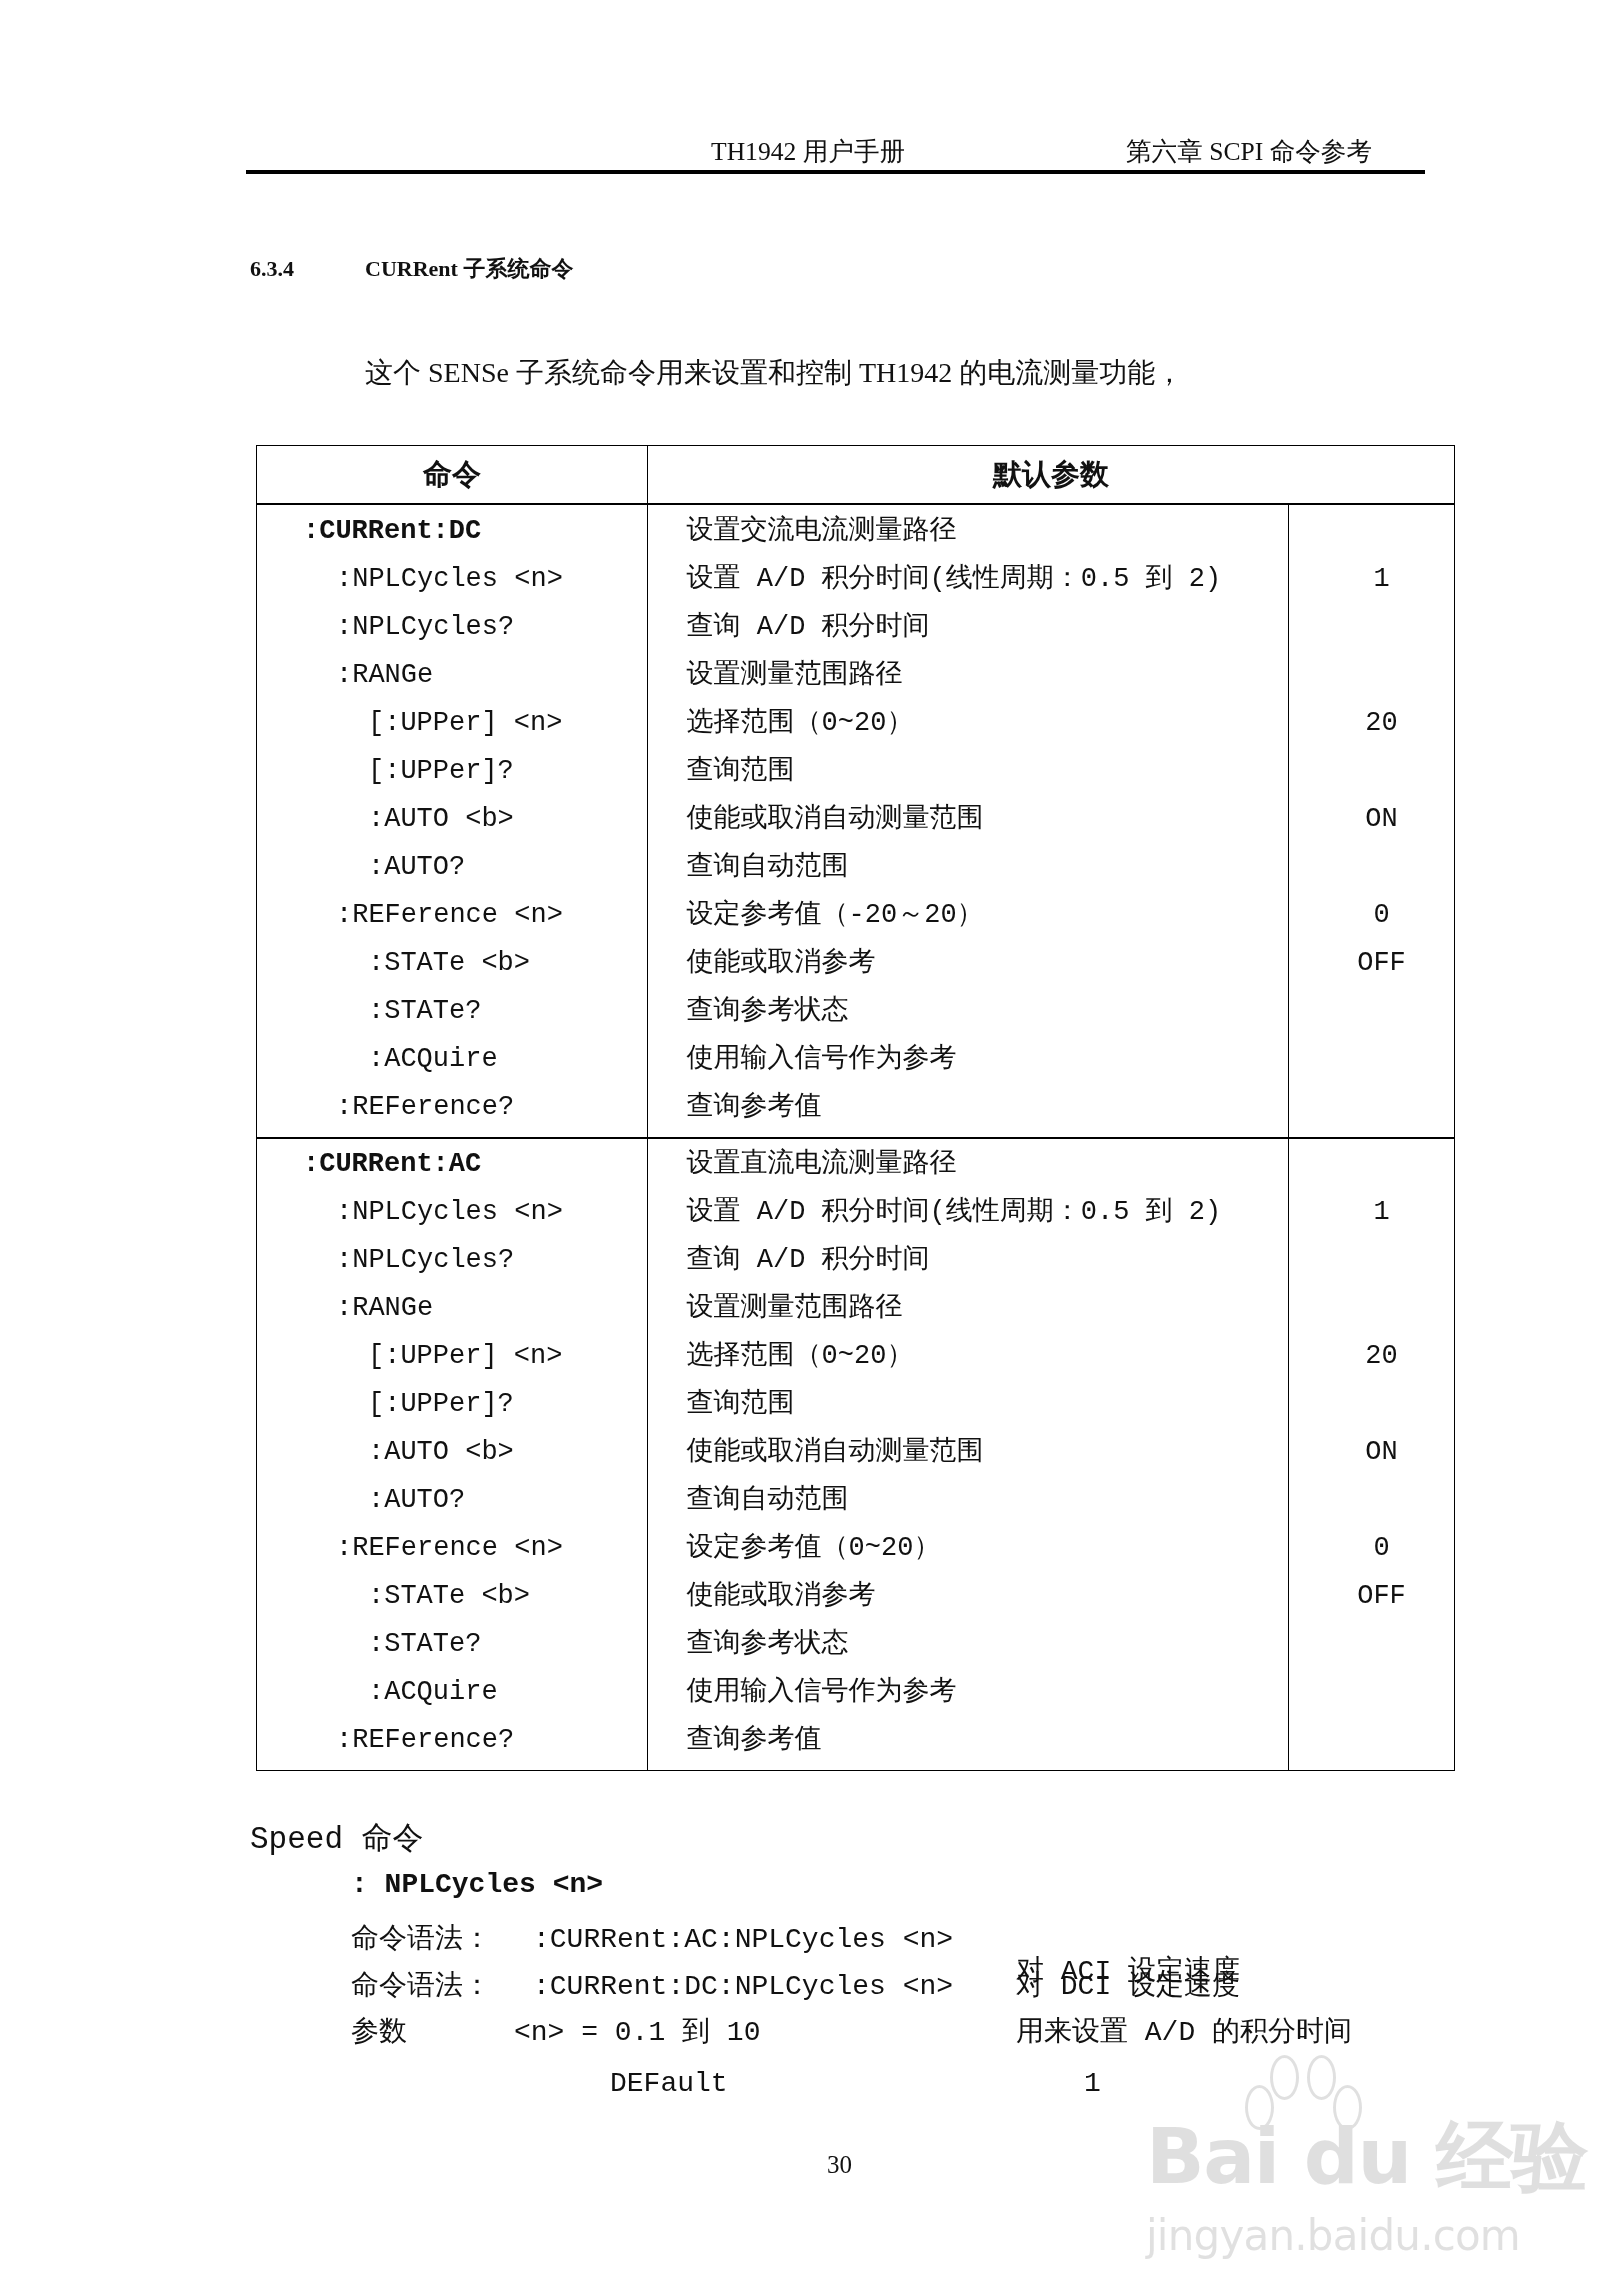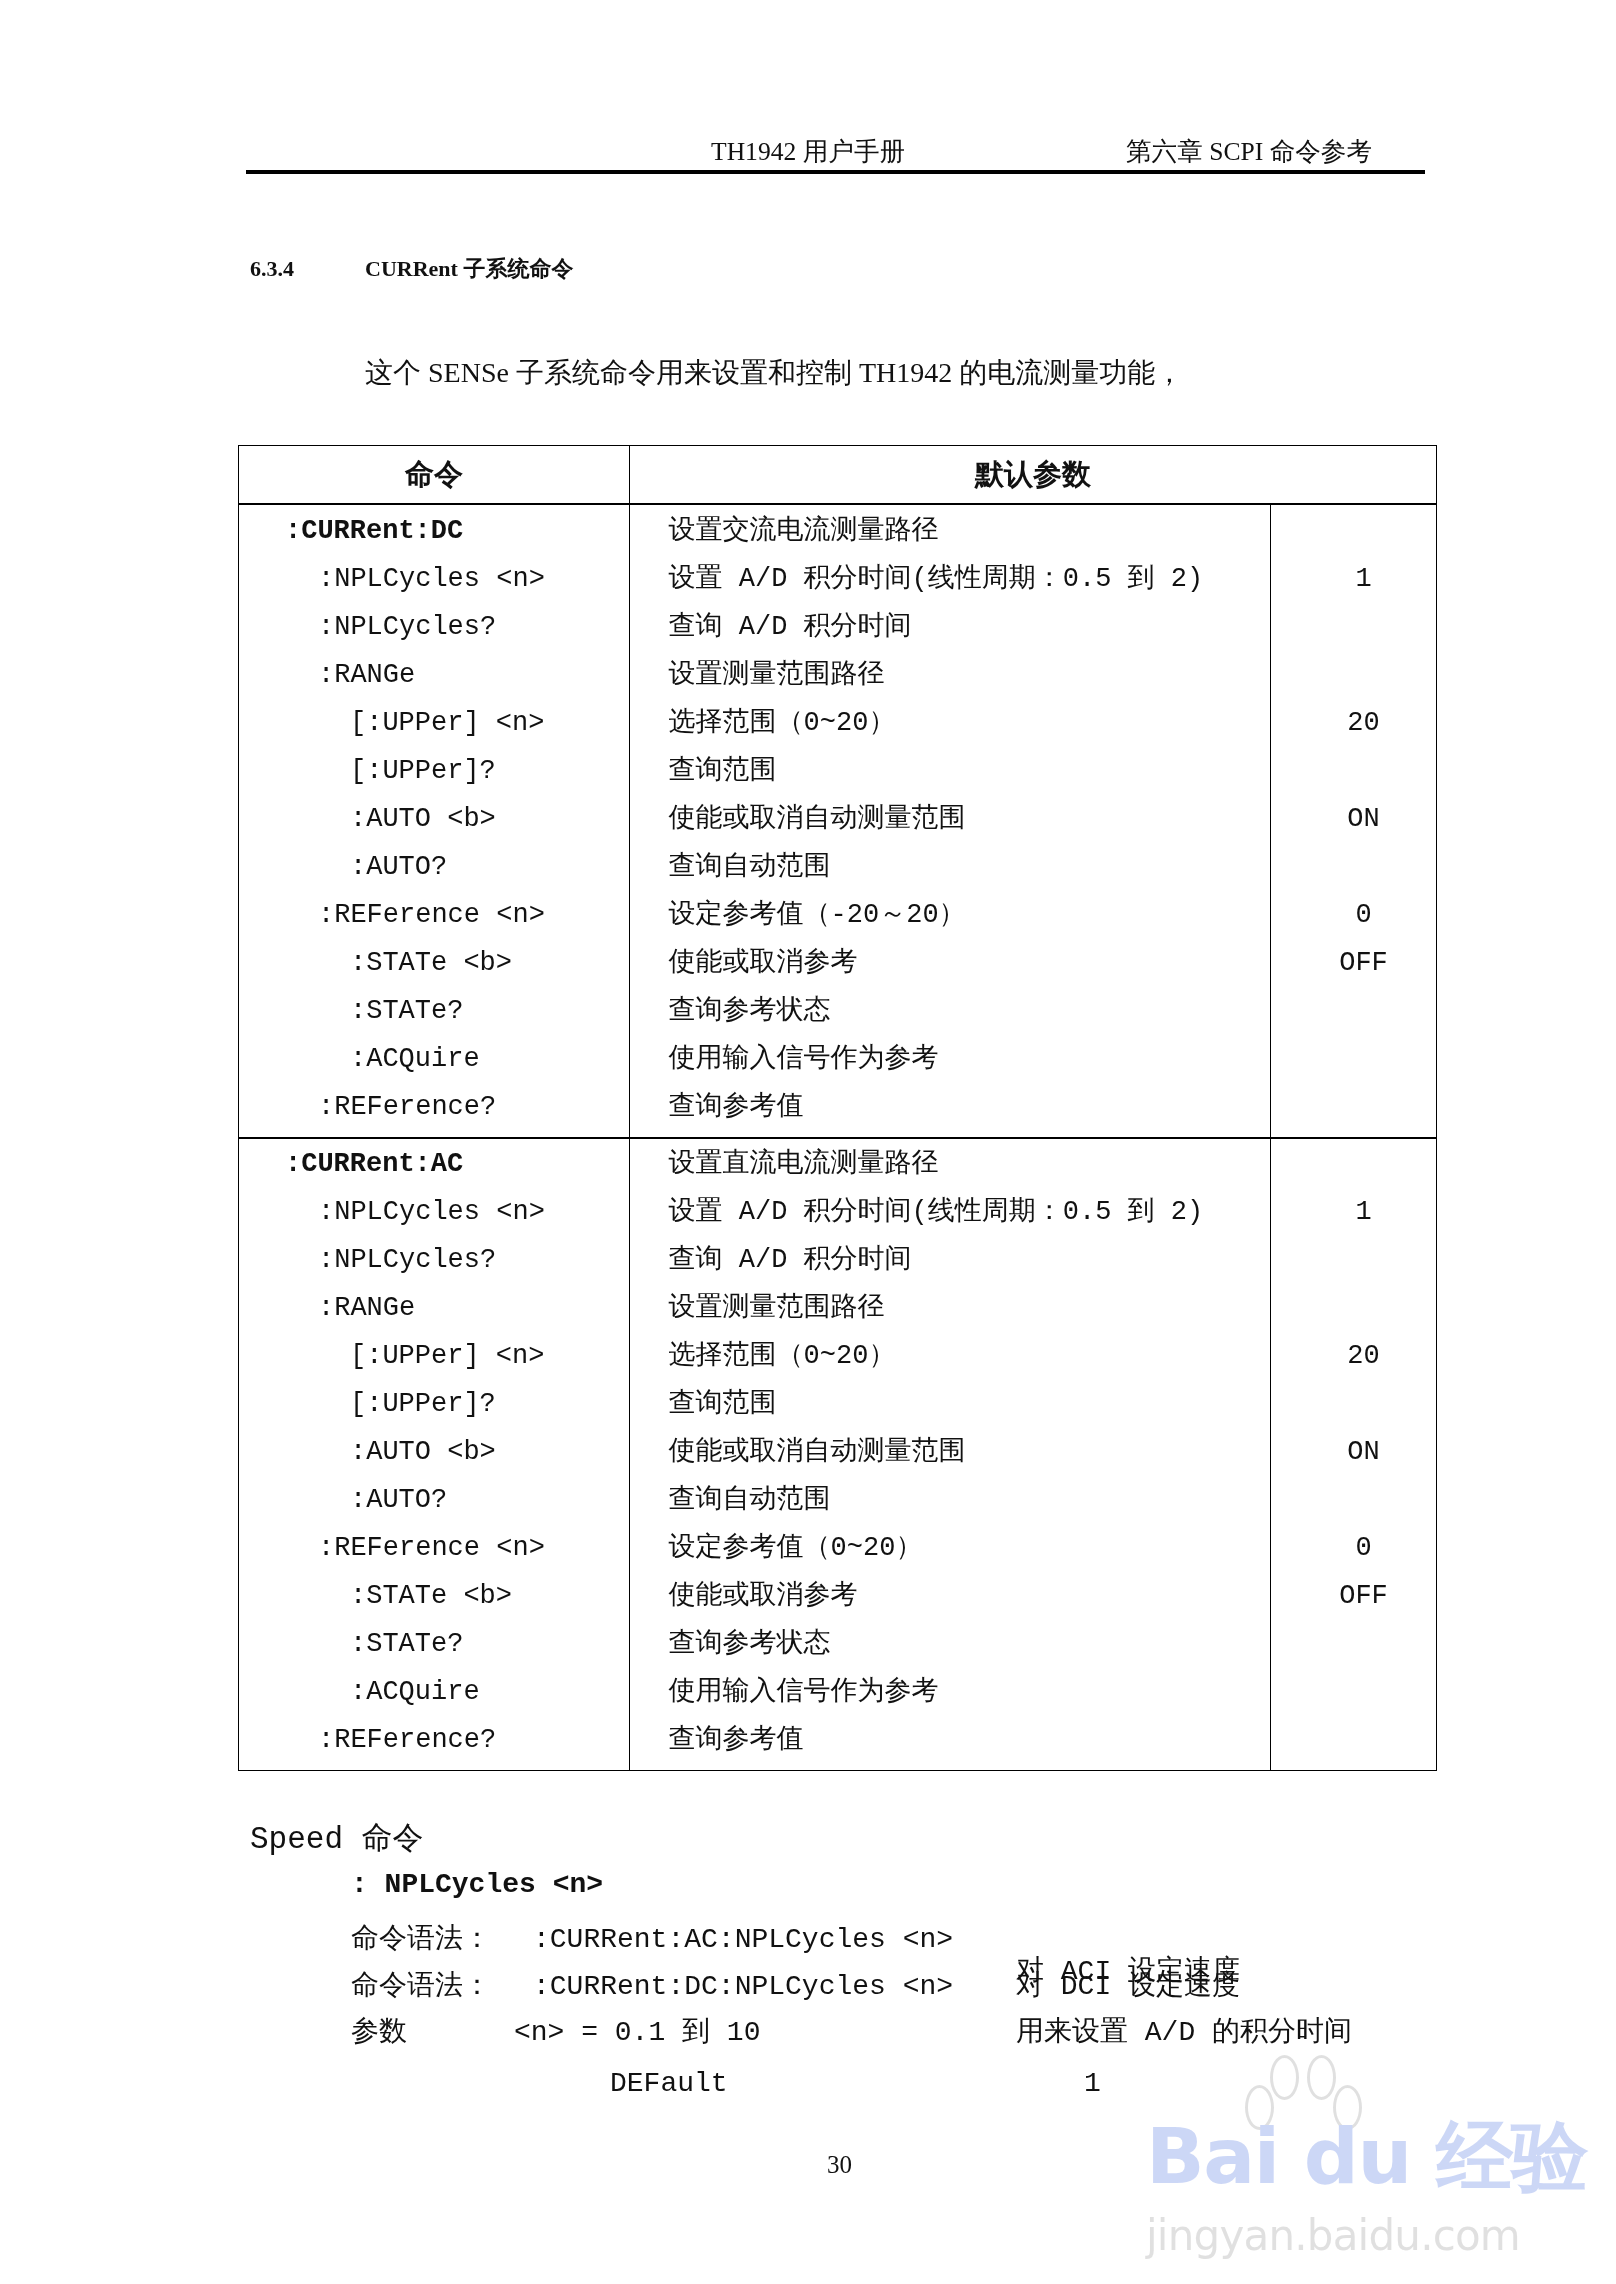--- a/index.html
+++ b/index.html
@@ -13,21 +13,21 @@
   .cjk { font-family: "DejaVu Sans", "Liberation Sans", sans-serif; }
 
   
   .hdr-text { top: 136px; font-size: 25.6px; line-height: 31px; }
   .hdr-rule { left: 246px; top: 170px; width: 1179px; height: 3.9px; background: #000; }
 
   .h-section { top: 249px; font-size: 22px; line-height: 39px; font-weight: bold; }
   .intro { top: 355px; left: 365px; font-size: 28px; line-height: 36px; }
 
   
-  .tbl { position: absolute; left: 238px; top: 445px; width: 1199px; border: 1.5px solid #000; box-sizing: border-box; }
+  .tbl { position: absolute; left: 256px; top: 445px; width: 1199px; border: 1.5px solid #000; box-sizing: border-box; }
   .tbl-head { display: flex; height: 59px; border-bottom: 2.3px solid #000; box-sizing: border-box; }
   .th { display: flex; align-items: center; justify-content: center; font-size: 29px; font-weight: bold; box-sizing: border-box; }
   .c1 { width: 391px; border-right: 1.5px solid #000; }
   .c2 { width: 621px; border-right: 1.5px solid #000; }
   .c3 { flex: 1; }
   .tbl-body { display: flex; box-sizing: border-box; gap: 20px; }
   .tbl-body.sep { border-top: 2.3px solid #000; }
   .col { box-sizing: border-box; padding-top: 1.5px; padding-bottom: 6.2px; }
   .cell { height: 48px; line-height: 48px; font-size: 27px; white-space: nowrap; }
   .cmd.lvl0 { padding-left: 46px; }
@@ -39,21 +39,21 @@
 
   
   .speed-title { left: 250px; top: 1820px; font-size: 31px; line-height: 39px; }
   .speed-cmd { left: 351px; top: 1867px; font-size: 28px; line-height: 36px; font-weight: bold; }
   .sline { font-size: 28px; line-height: 36px; }
 
   .page-num { left: 827px; top: 2149px; font-size: 25px; line-height: 31px; }
 
   
   .wm { left: 1146px; top: 2052px; width: 465px; height: 228px; opacity: 0.22; }
-  .wm-logo { position: absolute; left: 0; top: 54px; font-family: "DejaVu Sans", sans-serif; font-weight: bold; font-size: 77px; color: #1d4ed8; letter-spacing: -1.5px; }
+  .wm-logo { position: absolute; left: 0; top: 54px; font-family: "DejaVu Sans", sans-serif; font-weight: bold; font-size: 77px; color: #737373; letter-spacing: -1.5px; }
   .wm-url { position: absolute; left: 0; top: 159px; font-family: "DejaVu Sans", sans-serif; font-size: 42px; color: #777; letter-spacing: -0.8px; }
   .paw { position: absolute; border: 3.9px solid #777; border-radius: 50%; }
 </style>
 </head>
 <body>
 
 <div class="abs hdr-text" style="left:711px;">TH1942 用户手册</div>
 <div class="abs hdr-text" style="left:1126px;">第六章   SCPI 命令参考</div>
 <div class="abs hdr-rule"></div>
 

